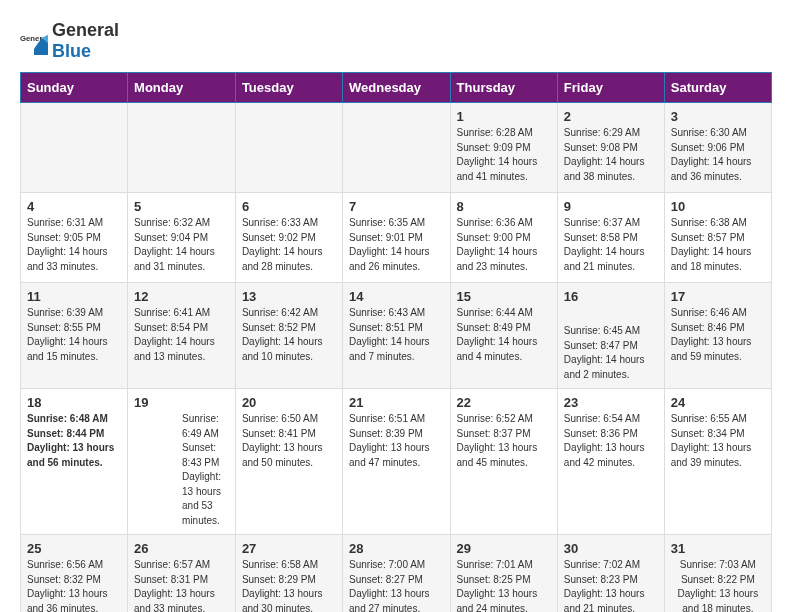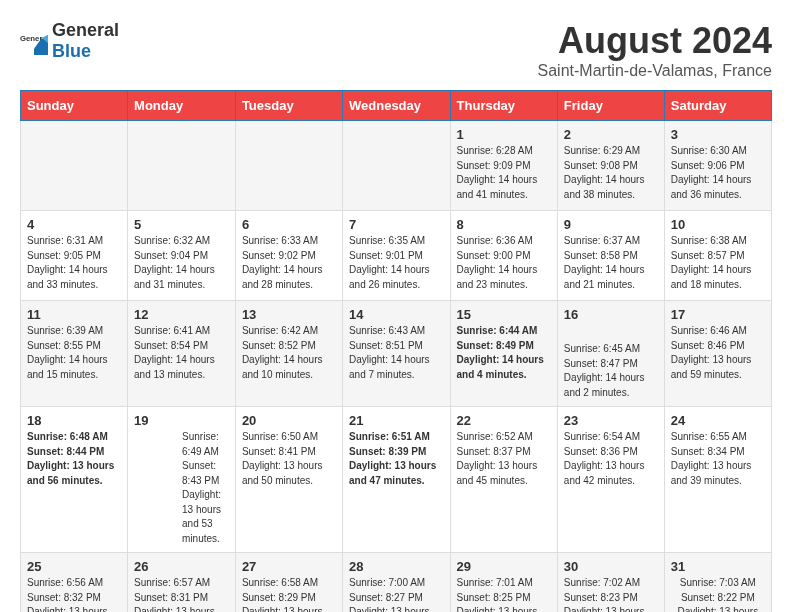--- a/index.html
+++ b/index.html
@@ -36,21 +36,21 @@
     .sub-title {
       font-size: 16px;
       color: #555;
     }
     table {
       width: 100%;
       border-collapse: collapse;
       font-size: 11px;
     }
     thead tr {
-      background-color: #ef4444;
+      background-color: #701a75;
       color: #fff;
       border-radius: 7px;
     }
     thead th {
       padding: 7px 6px;
       text-align: left;
       font-size: 13px;
       font-weight: bold;
       border: 1px solid #2a7ab8;
     }
@@ -95,24 +95,20 @@
     <svg class="logo-icon" viewBox="0 0 36 36" xmlns="http://www.w3.org/2000/svg">
       <text x="0" y="18" font-size="10" font-weight="bold" fill="#333">General</text>
       <polygon points="18,28 28,14 36,20 36,36 18,36" fill="#1a6fb0"></polygon>
       <polygon points="28,14 36,10 36,20" fill="#4aa8e0"></polygon>
     </svg>
     <div>
       <span style="font-size:18px;font-weight:bold;color:#333;">General</span><br>
       <span style="font-size:18px;font-weight:bold;color:#1a6fb0;">Blue</span>
     </div>
   </div>
-  <div class="title-area">
-    <div class="main-title">August 2024</div>
-    <div class="sub-title">Saint-Martin-de-Valamas, France</div>
-  </div>
 </div>
 
 <table>
   <thead>
     <tr>
     <th>Sunday</th>
         <th>Monday</th>
         <th>Tuesday</th>
         <th>Wednesday</th>
         <th>Thursday</th>
@@ -223,21 +219,21 @@
         </td>
         <td>
           <div class="day-number">14</div>
           <div class="day-info" style="white-space: pre-line;">Sunrise: 6:43 AM
 Sunset: 8:51 PM
 Daylight: 14 hours
 and 7 minutes.</div>
         </td>
         <td>
           <div class="day-number">15</div>
-          <div class="day-info" style="white-space: pre-line; font-weight: bold;">Sunrise: 6:44 AM
+          <div class="day-info" style="white-space: pre-line;">Sunrise: 6:44 AM
 Sunset: 8:49 PM
 Daylight: 14 hours
 and 4 minutes.</div>
         </td>
         <td>
           <div class="day-number">16</div>
           <div class="day-info" style="white-space: pre-line; margin-top: 20px;">Sunrise: 6:45 AM
 Sunset: 8:47 PM
 Daylight: 14 hours
 and 2 minutes.</div>
@@ -267,21 +263,21 @@
         </td>
         <td>
           <div class="day-number">20</div>
           <div class="day-info" style="white-space: pre-line;">Sunrise: 6:50 AM
 Sunset: 8:41 PM
 Daylight: 13 hours
 and 50 minutes.</div>
         </td>
         <td>
           <div class="day-number">21</div>
-          <div class="day-info" style="white-space: pre-line; font-weight: bold;">Sunrise: 6:51 AM
+          <div class="day-info" style="white-space: pre-line;">Sunrise: 6:51 AM
 Sunset: 8:39 PM
 Daylight: 13 hours
 and 47 minutes.</div>
         </td>
         <td>
           <div class="day-number">22</div>
           <div class="day-info" style="white-space: pre-line;">Sunrise: 6:52 AM
 Sunset: 8:37 PM
 Daylight: 13 hours
 and 45 minutes.</div>

